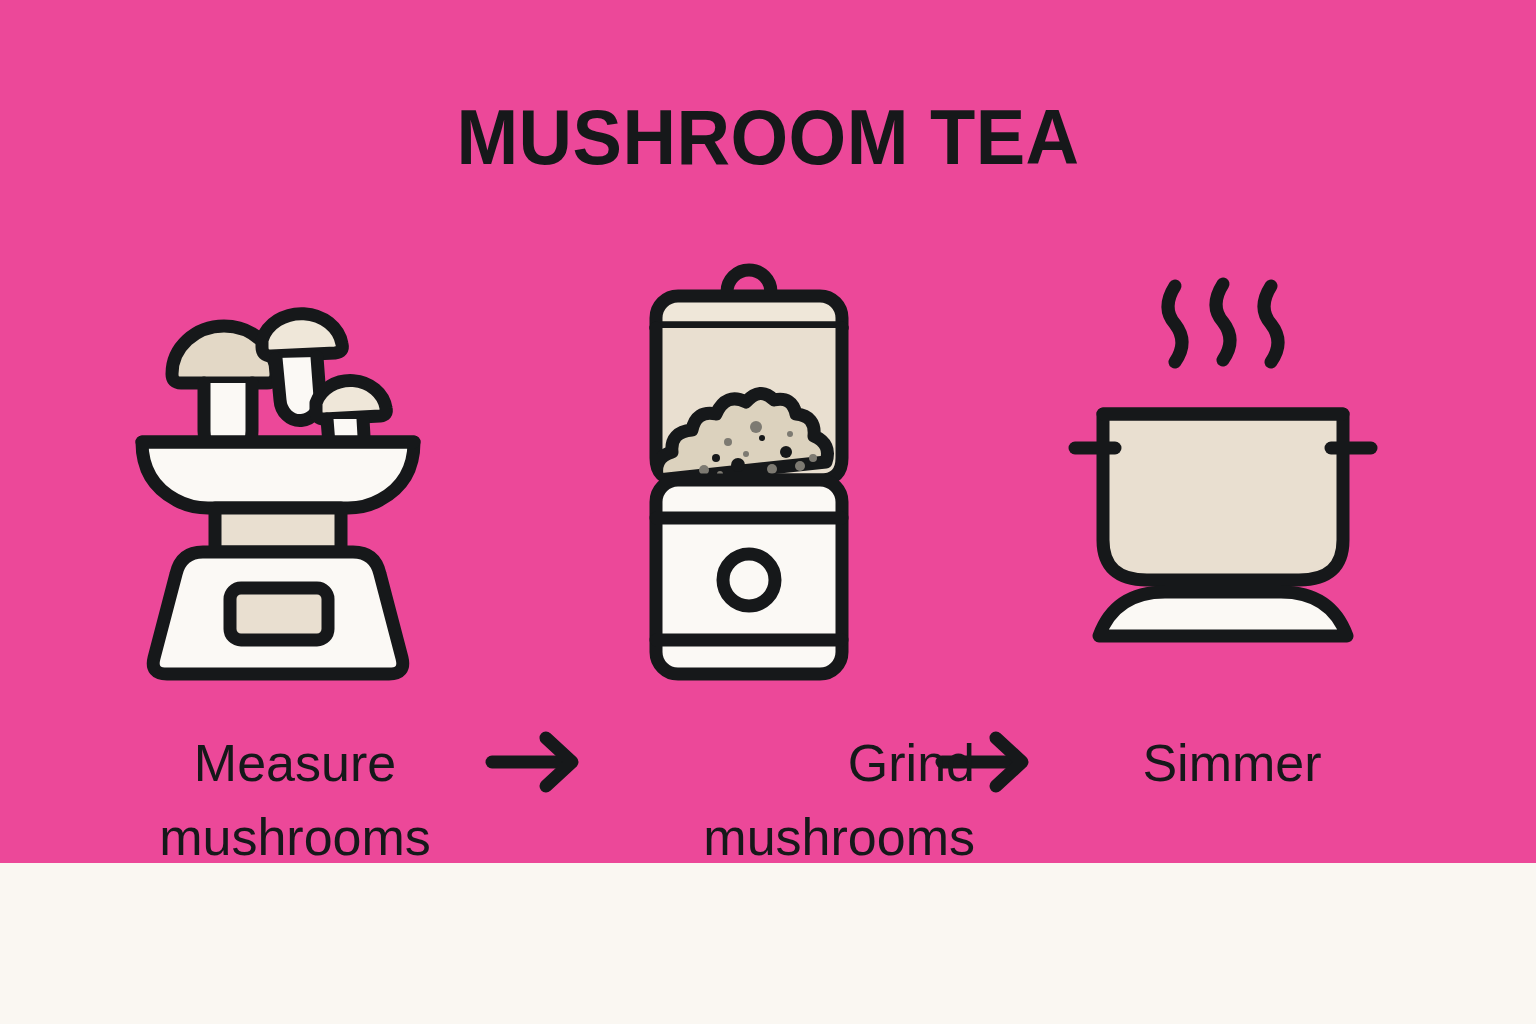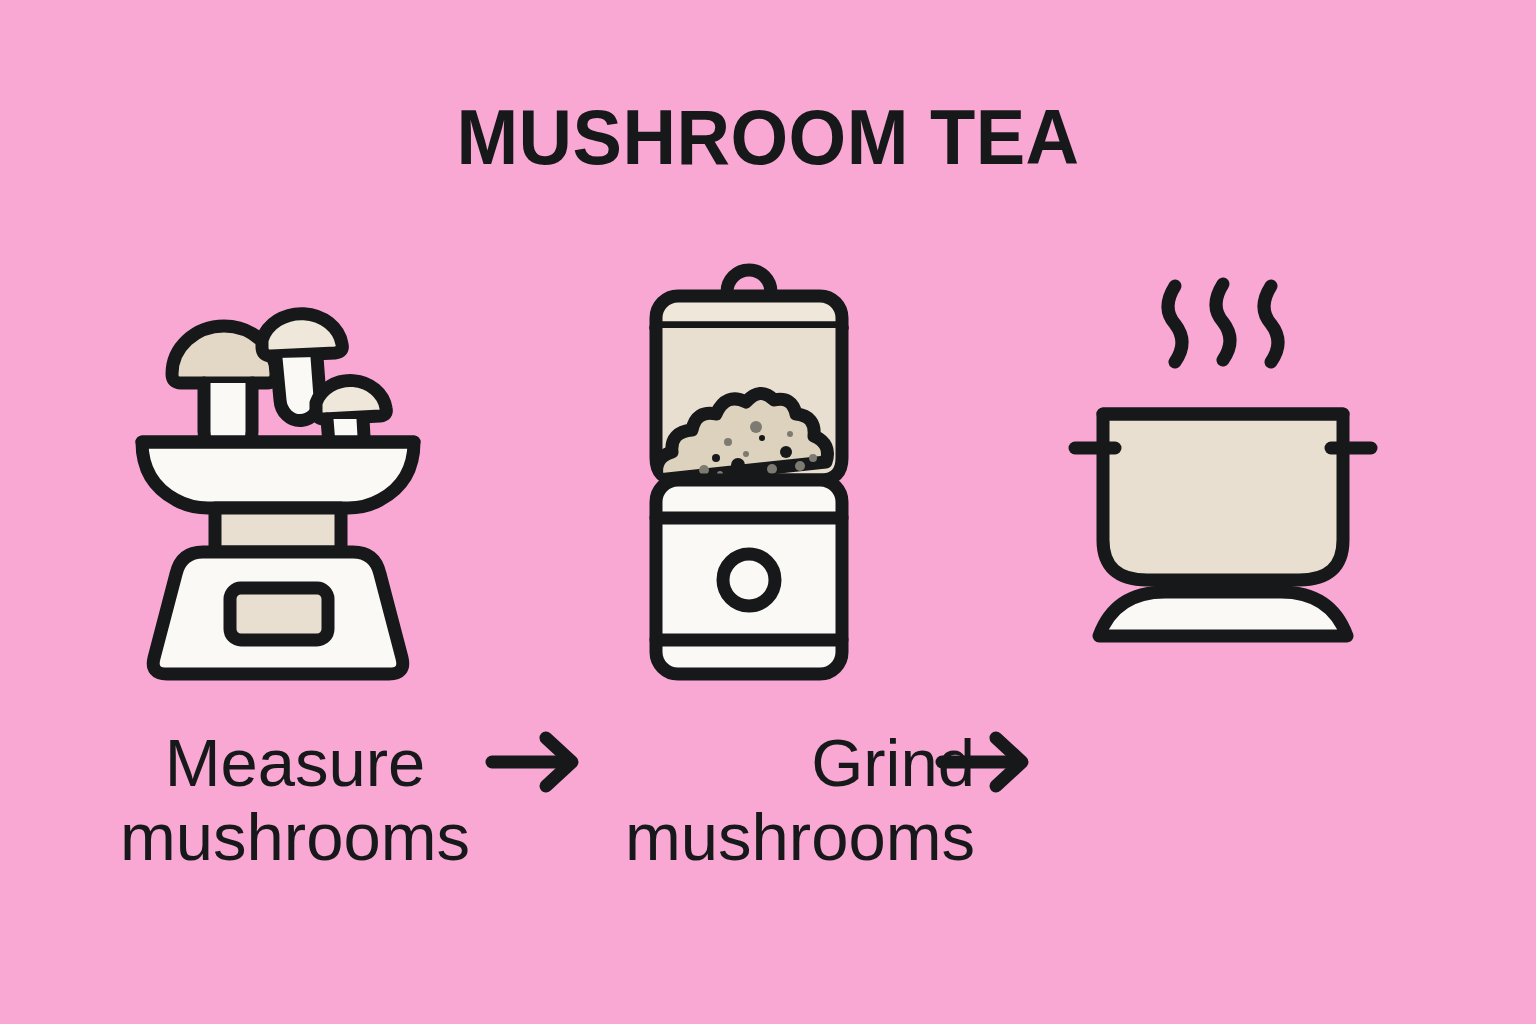--- a/index.html
+++ b/index.html
@@ -10,22 +10,22 @@
   body {
     width: 1536px;
     height: 1024px;
     background: #FAF7F2;
     font-family: "Liberation Sans", sans-serif;
     overflow: hidden;
   }
   #page {
     position: relative;
     width: 1536px;
-    height: 1024px;
-    background: #f9a8d4;
+    height: 863px;
+    background: #ec4899;
   }
 
   
   .title {
     position: absolute;
     top: 96px;
     left: 0;
     width: 1536px;
     text-align: center;
     font-size: 78px;
@@ -82,21 +82,21 @@
     top: 726px;
     left: 0;
     width: 1536px;
     height: 180px;
   }
   .caption {
     position: absolute;
     top: 0;
     width: 420px;
     text-align: center;
-    font-size: 67px;
+    font-size: 52px;
     line-height: 74px;
     font-weight: 500;
     color: #16181A;
     white-space: pre-line;
   }
   .caption-1 { left: 85px; }
   .caption-2 { left: 555px; text-align: right; }
   .caption-3 { left: 1022px; }
 </style>
 </head>
@@ -221,15 +221,16 @@
       </g>
     </svg>
 
   </div>
 
   <div class="captions">
     <div class="caption caption-1">Measure
 mushrooms</div>
     <div class="caption caption-2">Grind
 mushrooms</div>
+    <div class="caption caption-3">Simmer</div>
   </div>
 
 </div>
 
 </body></html>

